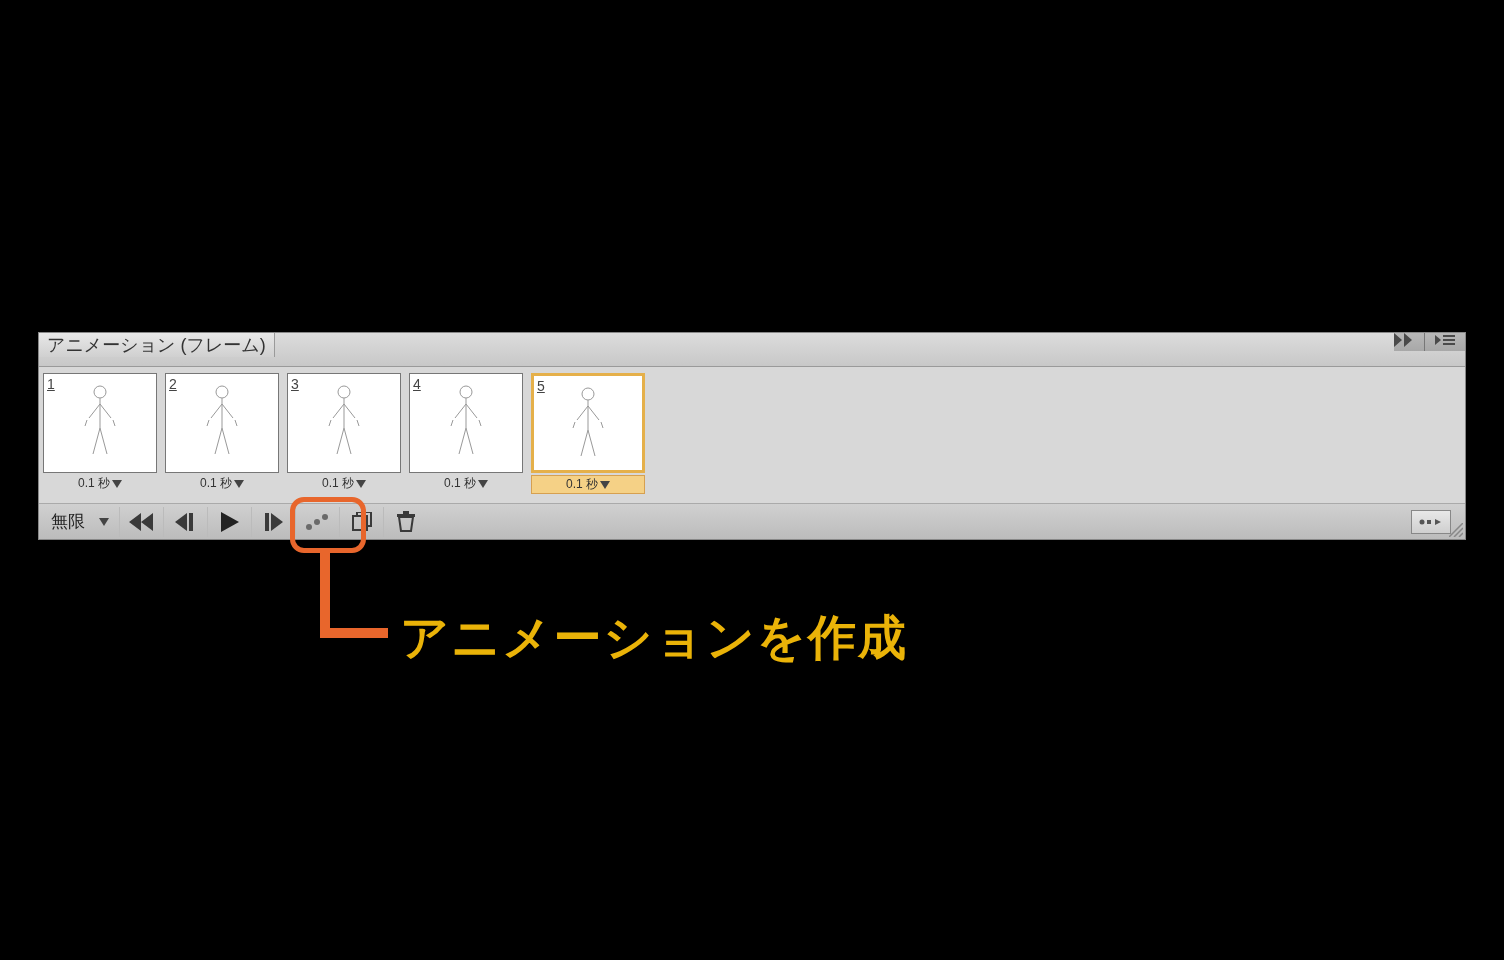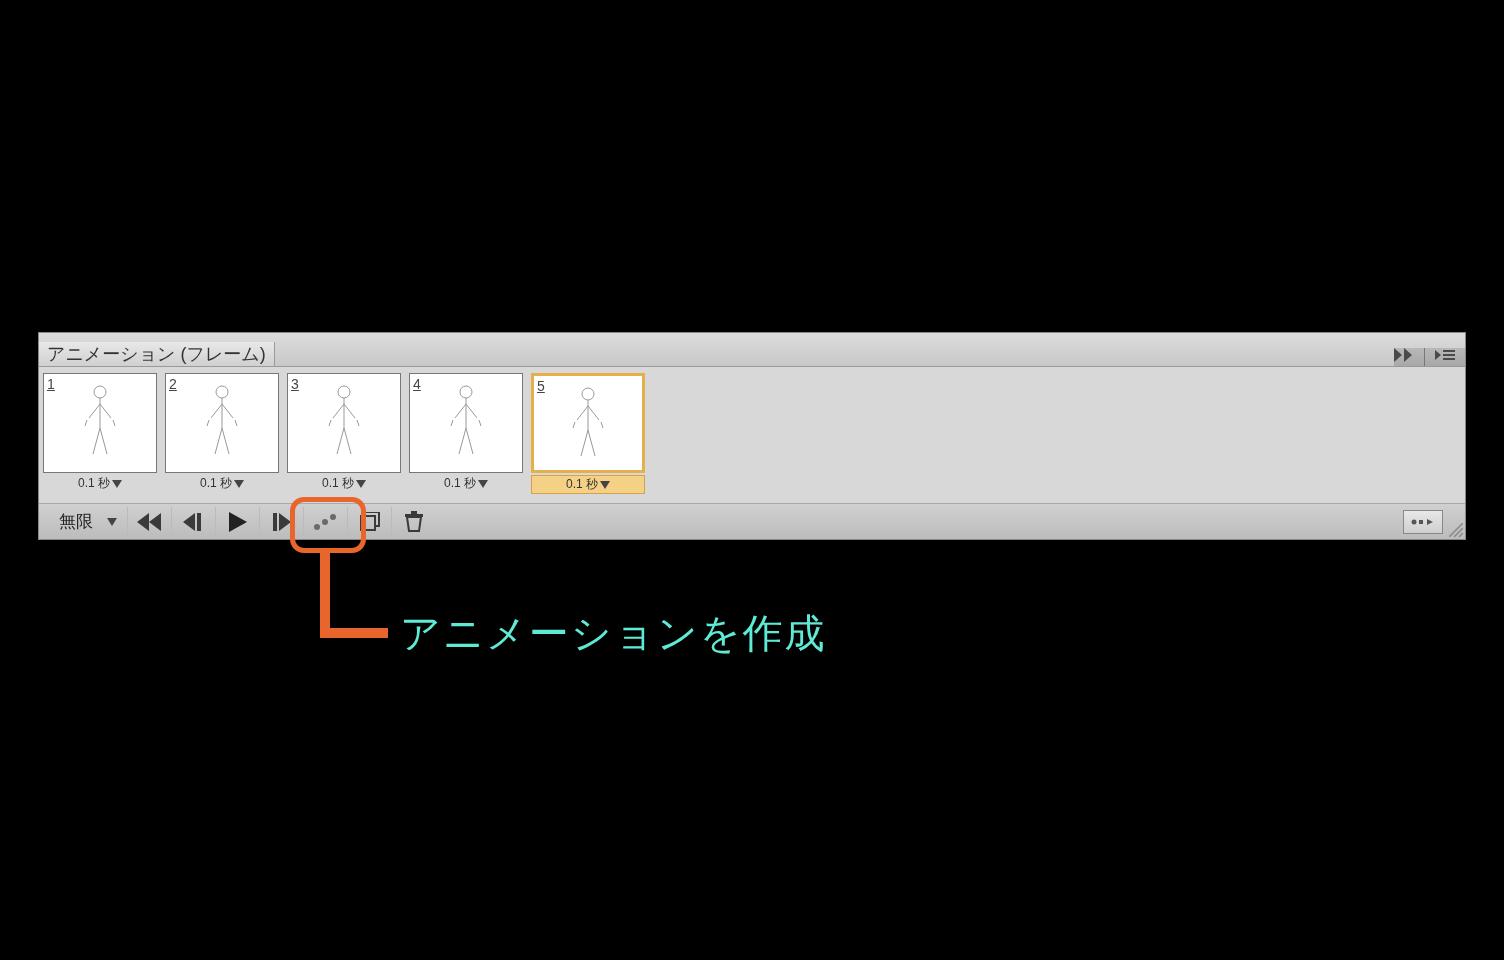--- a/index.html
+++ b/index.html
@@ -17,21 +17,21 @@
   top: 332px;
   width: 1428px;
   background: #d4d4d4;
   border: 1px solid #888;
 }
 .panel-header {
   height: 34px;
   background: linear-gradient(#dcdcdc, #c8c8c8);
   border-bottom: 1px solid #9a9a9a;
   display: flex;
-  align-items: flex-end;
+  align-items: flex-start;
 }
 .panel-tab {
   background: linear-gradient(#e8e8e8, #d0d0d0);
   border-right: 1px solid #9a9a9a;
   display: flex;
   align-items: center;
   padding: 0 8px;
   font-size: 18px;
   color: #333;
 }
@@ -99,21 +99,21 @@
   border-right: 5px solid transparent;
   border-top: 8px solid #444;
   display: inline-block;
 }
 .controls-row {
   height: 36px;
   background: linear-gradient(#d0d0d0, #bcbcbc);
   border-top: 1px solid #aaa;
   display: flex;
   align-items: center;
-  padding: 0 14px;
+  padding: 0 6px;
   position: relative;
 }
 .loop-select {
   font-size: 17px;
   color: #222;
   display: flex;
   align-items: center;
   gap: 14px;
   padding: 0 10px 0 6px;
 }
@@ -150,23 +150,23 @@
   border-radius: 14px;
   pointer-events: none;
 }
 .callout-line {
   position: absolute;
   background: #e8662c;
   pointer-events: none;
 }
 .callout-text {
   position: absolute;
-  color: #5eead4;
-  font-size: 40px;
-  font-weight: 400;
+  color: #eab308;
+  font-size: 48px;
+  font-weight: 700;
   letter-spacing: 2px;
   pointer-events: none;
 }
 </style>
 </head>
 <body>
 
 <div class="panel">
   <div class="panel-header">
     <div class="panel-tab">

